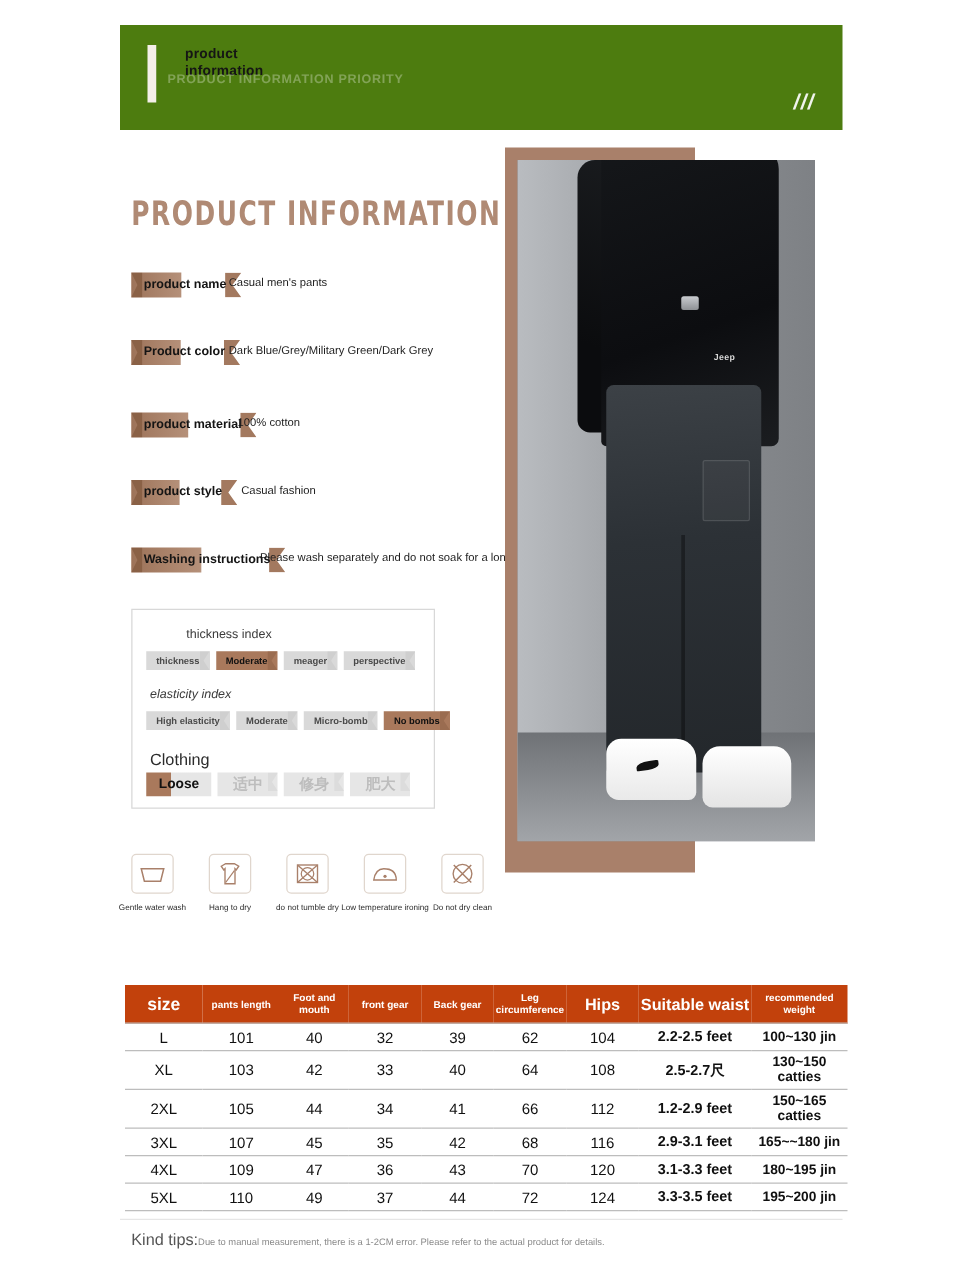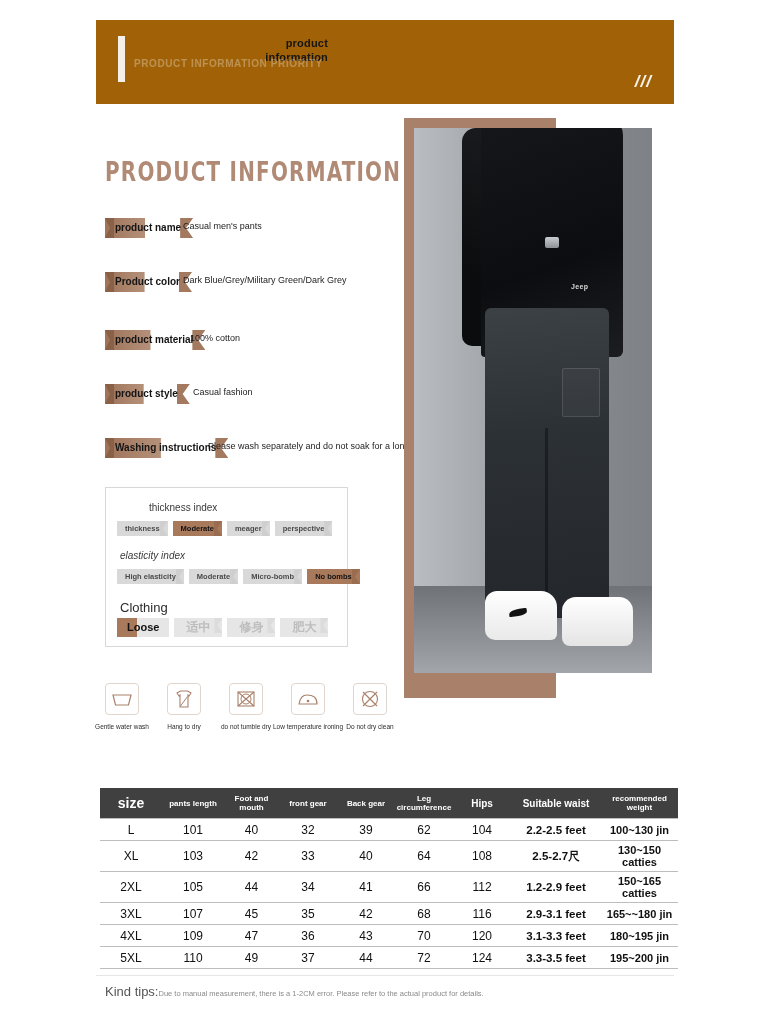--- a/index.html
+++ b/index.html
@@ -10,22 +10,21 @@
     position: relative;
     overflow: hidden;
     color: #1a1a1a;
   }
 
   
   .header-band {
     position: absolute;
     left: 96px; top: 20px;
     width: 578px; height: 84px;
-    background: #a16207;
-    text-align: right;
+    background: #4d7c0f;
   }
   .header-bar {
     position: absolute;
     left: 22px; top: 16px;
     width: 7px; height: 46px;
     background: #f4efe9;
   }
   .header-title {
     position: absolute;
     left: 52px; top: 16px;
@@ -268,31 +267,31 @@
 
   
   .size-table {
     position: absolute;
     left: 100px; top: 788px;
     width: 578px;
     border-collapse: collapse;
     table-layout: fixed;
   }
   .size-table thead th {
-    background: #404040;
+    background: #c2410c;
     color: #fff;
     font-size: 8px;
     font-weight: bold;
     padding: 6px 1px;
     line-height: 9px;
     text-align: center;
     vertical-align: middle;
   }
   .size-table thead th.th-size { font-size: 14px; }
-  .size-table thead th.th-big { font-size: 10px; }
+  .size-table thead th.th-big { font-size: 13px; }
   .size-table tbody td {
     border-bottom: 1px solid #bdbdbd;
     font-size: 12px;
     padding: 3px 1px;
     text-align: center;
     color: #101010;
     height: 22px;
   }
   .size-table tbody tr:first-child td { border-top: 1px solid #bdbdbd; }
   .size-table tbody td.c-bold { font-weight: bold; font-size: 11.5px; }

